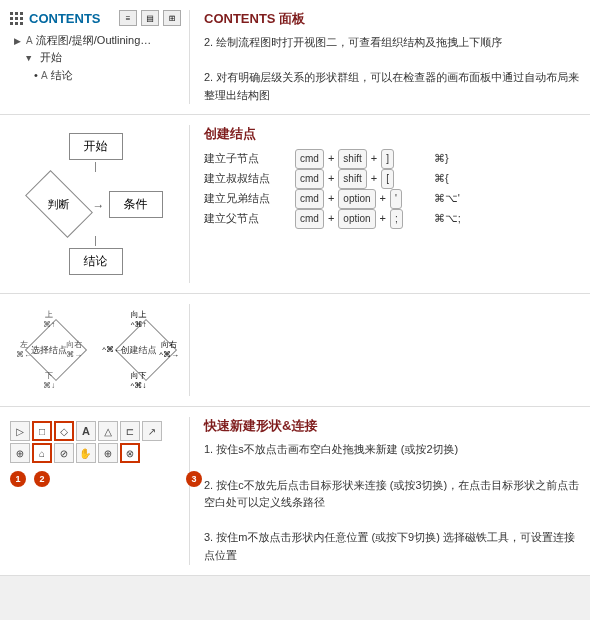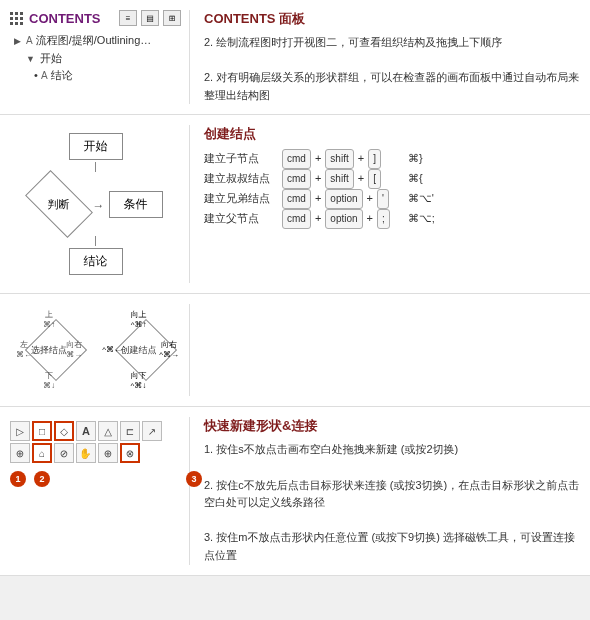--- a/index.html
+++ b/index.html
@@ -41,21 +41,21 @@
       margin-right: 6px;
     }
     .contents-icon span {
       width: 3px; height: 3px;
       background: #555;
       display: block;
     }
     .contents-title {
       font-weight: bold;
       font-size: 13px;
-      color: #701a75;
+      color: #0369a1;
       flex: 1;
     }
     .contents-toolbar {
       display: flex;
       gap: 4px;
     }
     .toolbar-btn {
       border: 1px solid #aaa;
       background: #eee;
       width: 18px; height: 16px;
@@ -68,21 +68,21 @@
       line-height: 1.6;
       font-size: 11px;
       color: #333;
     }
     .tree-item .arrow {
       color: #555;
       margin-right: 2px;
       font-size: 9px;
     }
     .tree-indent-1 { padding-left: 8px; }
-    .tree-indent-2 { padding-left: 16px; }
+    .tree-indent-2 { padding-left: 16px; font-family: Liberation Mono, monospace; }
     .tree-indent-3 { padding-left: 24px; }
     
     .desc-title {
       font-size: 13px;
       font-weight: bold;
       margin-bottom: 6px;
       color: #7f1d1d;
     }
     .desc-text {
       font-size: 11px;
@@ -140,21 +140,21 @@
       margin: 0 auto;
     }
     
     .sc-table {
       font-size: 11px;
       color: #333;
       line-height: 1.8;
     }
     .sc-row {
       display: flex;
-      gap: 6px;
+      gap: 19px;
       align-items: center;
     }
     .sc-label { min-width: 72px; }
     .sc-keys { display: flex; gap: 4px; align-items: center; min-width: 120px; text-align: center; }
     .sc-key {
       border: 1px solid #aaa;
       border-radius: 3px;
       padding: 0 4px;
       font-size: 10px;
       background: #f5f5f5;

